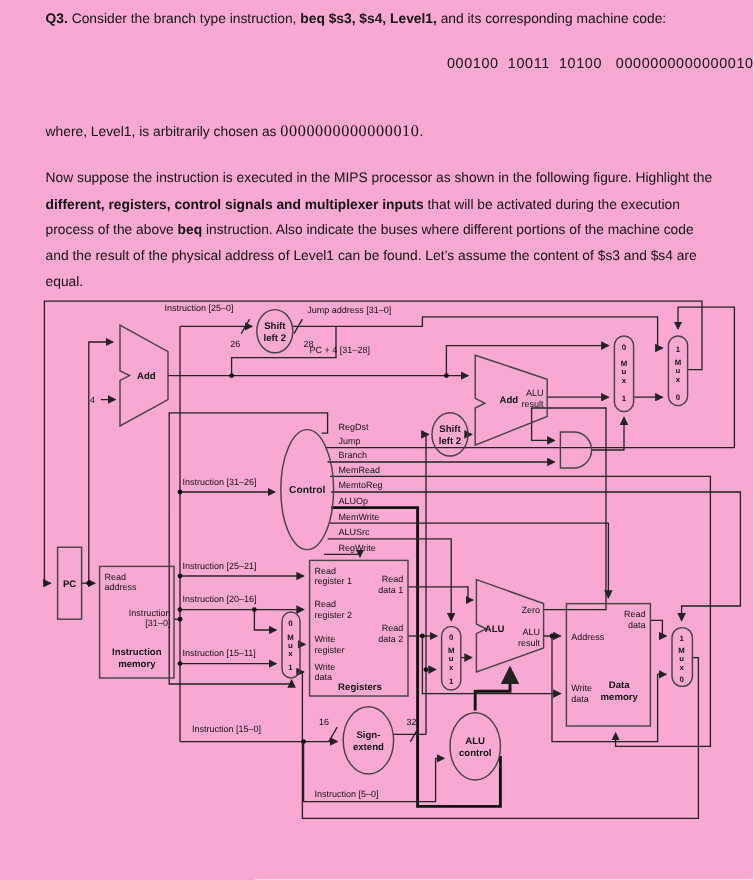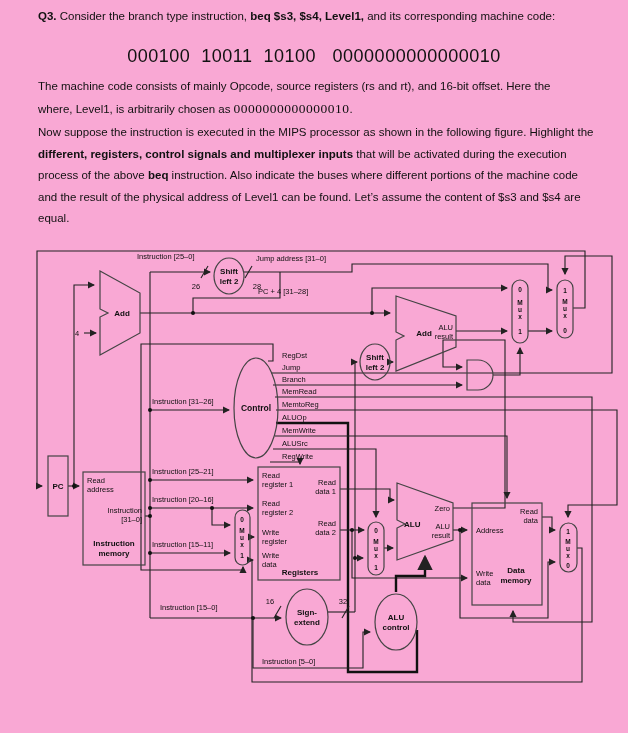--- a/index.html
+++ b/index.html
@@ -1,22 +1,22 @@
 <!DOCTYPE html>
 <html><head>
 <meta charset="utf-8">
 <style>
   html,body{margin:0;padding:0;background:#fff;}
   #page{position:relative;width:628px;height:733px;background:#f9a8d4;color:#000;
         font-family:"Liberation Sans",sans-serif;overflow:hidden;}
   .para{position:absolute;left:38px;width:556px;font-size:11.5px;line-height:21.5px;color:#111;}
   .b{font-weight:bold;}
   .mc{font-size:13.5px;letter-spacing:.5px;font-family:Liberation Serif, serif;}
-  #machine-code{position:absolute;left:0;width:628px;text-align:center;top:46px;
-        font-size:18px;letter-spacing:.5px;white-space:pre;color:#111;}
+  #machine-code{position:absolute;left:0;width:628px;text-align:right;top:46px;
+        font-size:12px;letter-spacing:.5px;white-space:pre;color:#111;}
   svg{position:absolute;left:0;top:240px;}
   svg text{font-family:"Liberation Sans",sans-serif;font-size:7.5px;fill:#111;}
   svg .bold{font-weight:bold;font-size:8px;}
   svg .big{font-size:8.5px;font-weight:bold;}
   svg .mx{font-size:6.5px;font-weight:bold;}
   .wire{fill:none;stroke:#222;stroke-width:1.1;}
   .thick{fill:none;stroke:#111;stroke-width:2.4;}
   .comp{fill:none;stroke:#444;stroke-width:1.2;}
   .dot{fill:#111;}
 </style>
@@ -25,25 +25,25 @@
 
 <div id="page">
 
   <div class="para" style="top:6px;">
     <span class="b">Q3.</span><span> Consider the branch type instruction, </span><span class="b">beq $s3, $s4, Level1,</span><span> and its corresponding machine code:</span>
   </div>
 
   <div id="machine-code">000100  10011  10100   0000000000000010</div>
 
   <div class="para" style="top:76px;">
-    <span>The machine code consists of mainly Opcode, source registers (rs and rt), and 16-bit offset. Here the</span><br>
+    <br>
     <span>where, Level1, is arbitrarily chosen as </span><span class="mc">0000000000000010</span><span>.</span>
   </div>
 
-  <div class="para" style="top:122px;">
+  <div class="para" style="top:139px;">
     <span>Now suppose the instruction is executed in the MIPS processor as shown in the following figure. Highlight the </span><span class="b">different, registers, control signals and multiplexer inputs</span><span> that will be activated during the execution process of the above </span><span class="b">beq</span><span> instruction. Also indicate the buses where different portions of the machine code and the result of the physical address of Level1 can be found. Let’s assume the content of $s3 and $s4 are equal.</span>
   </div>
 
   <svg width="628" height="493" viewBox="0 240 628 493">
     <defs>
       <marker id="arr" viewBox="0 0 10 10" refX="8.5" refY="5" markerWidth="6.5" markerHeight="6.5" orient="auto-start-reverse">
         <path d="M0,0 L10,5 L0,10 z" fill="#222"></path>
       </marker>
     </defs>
 

